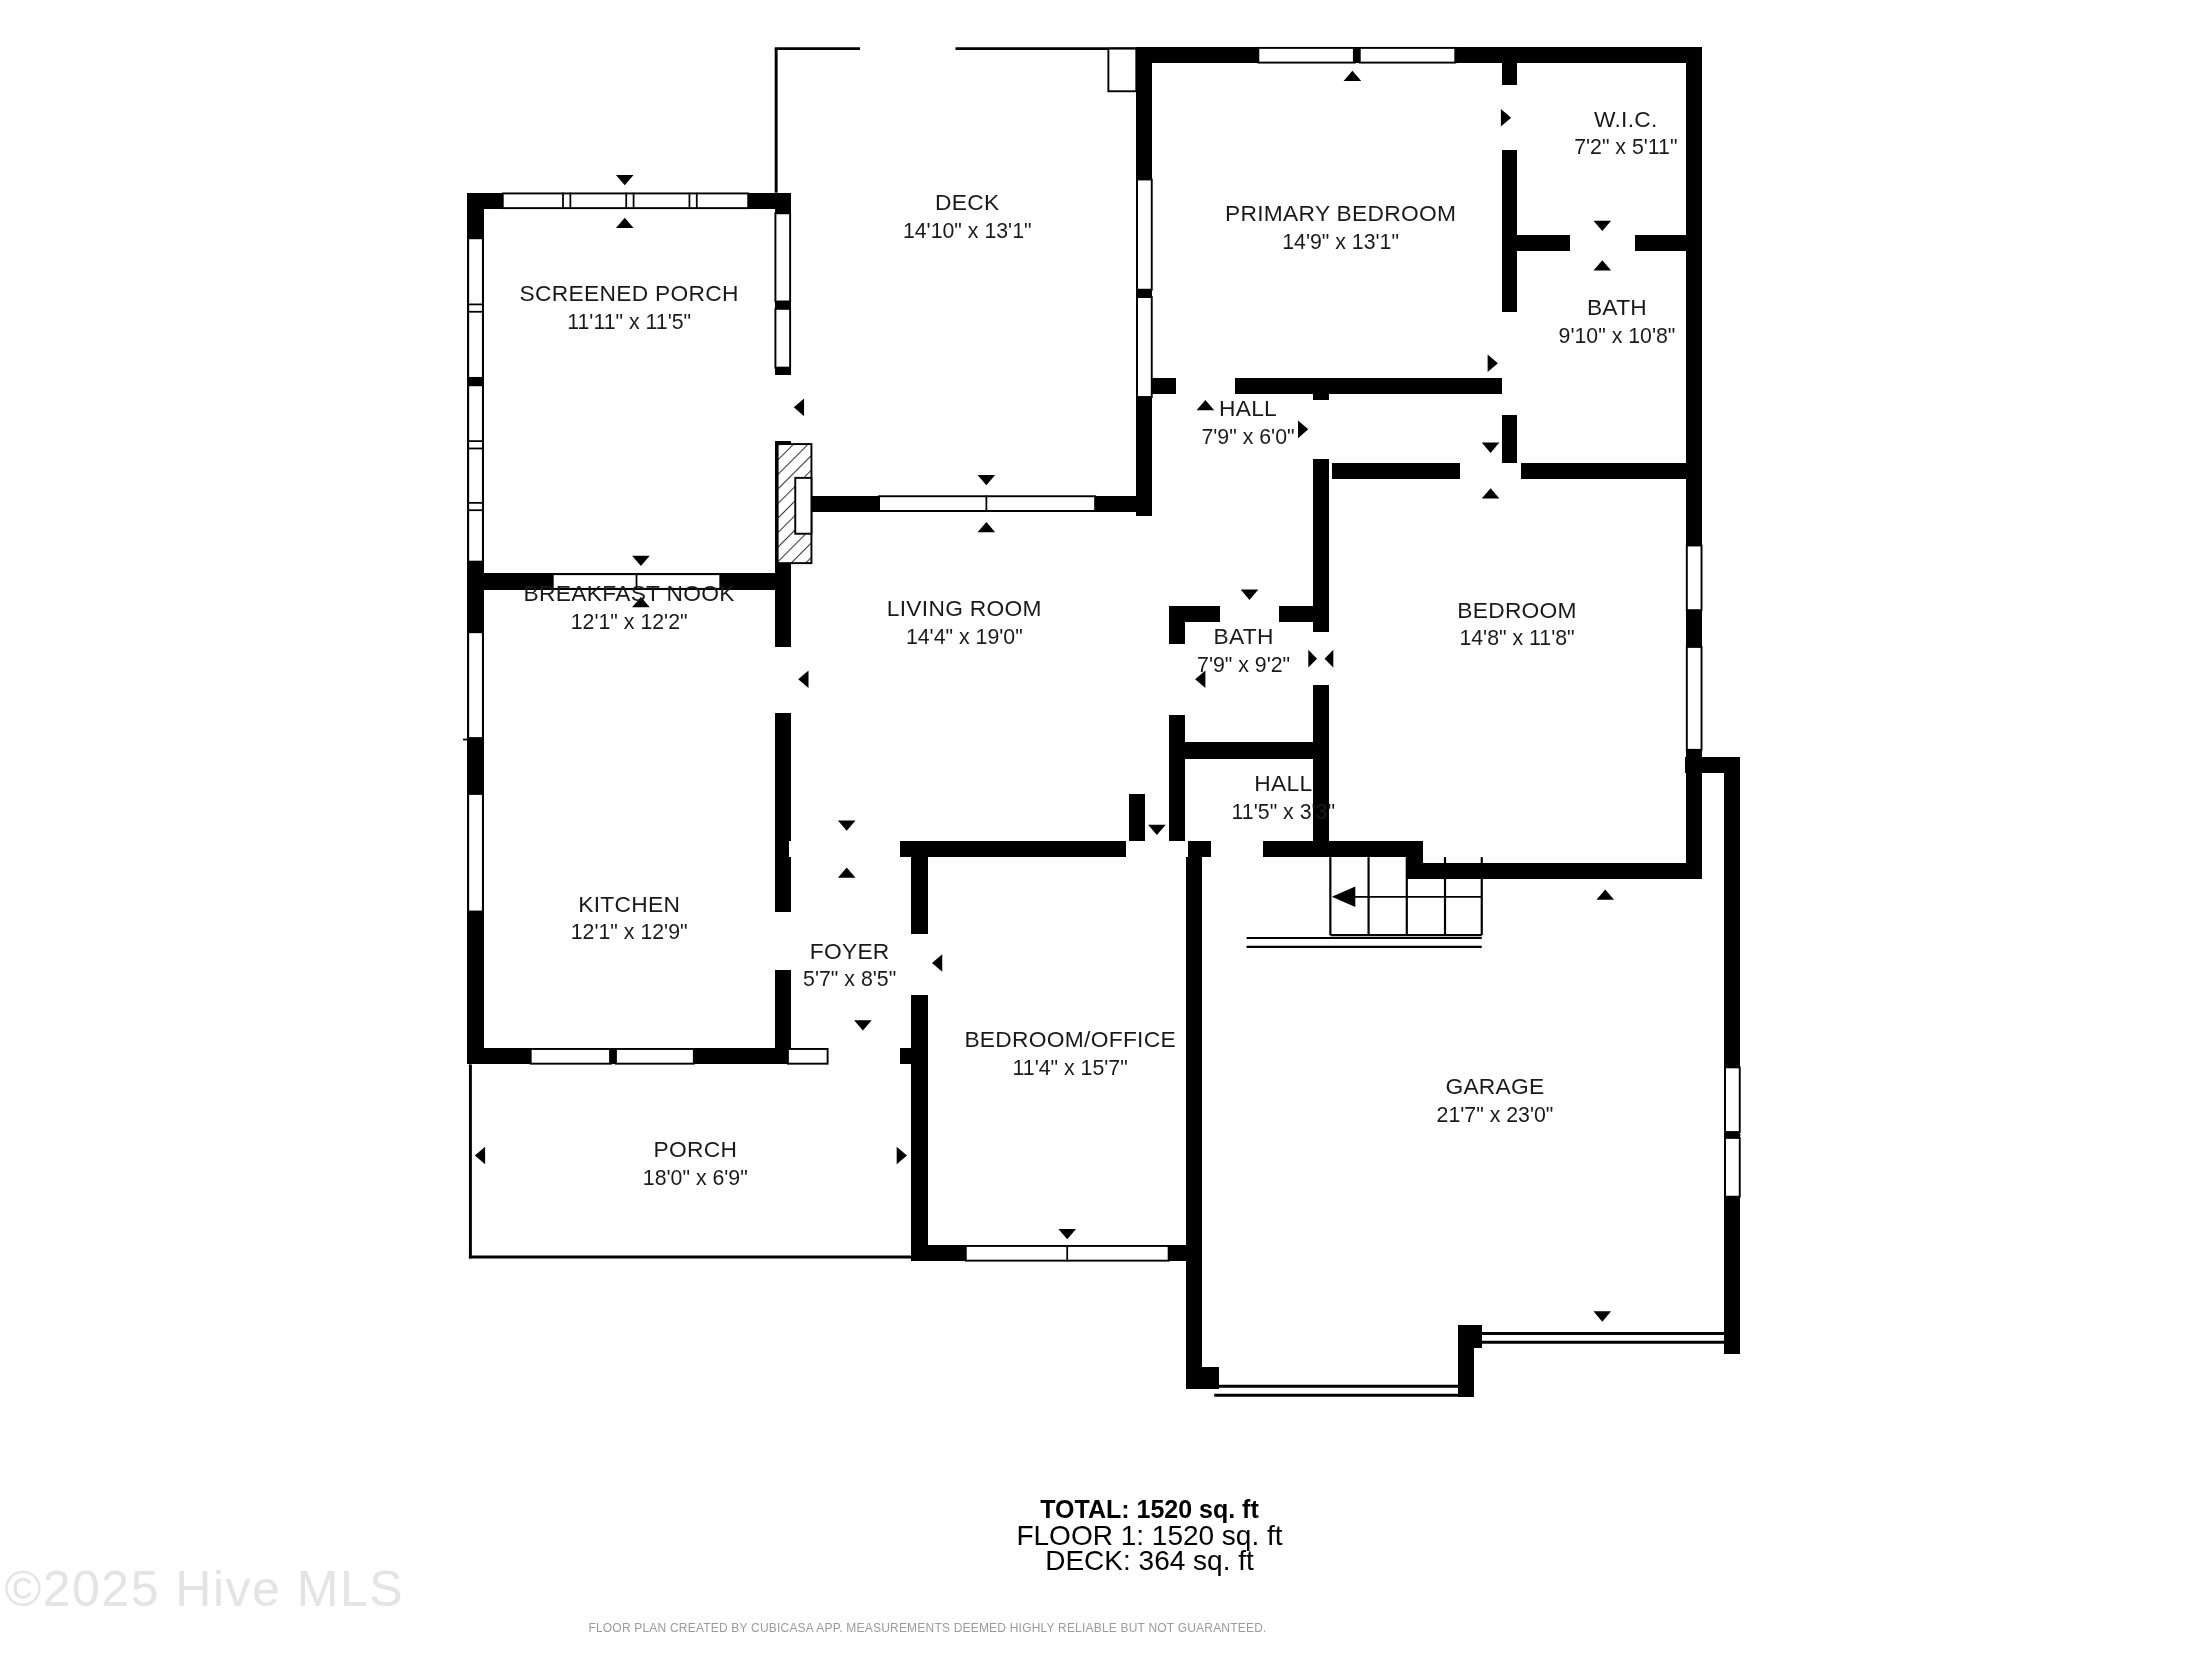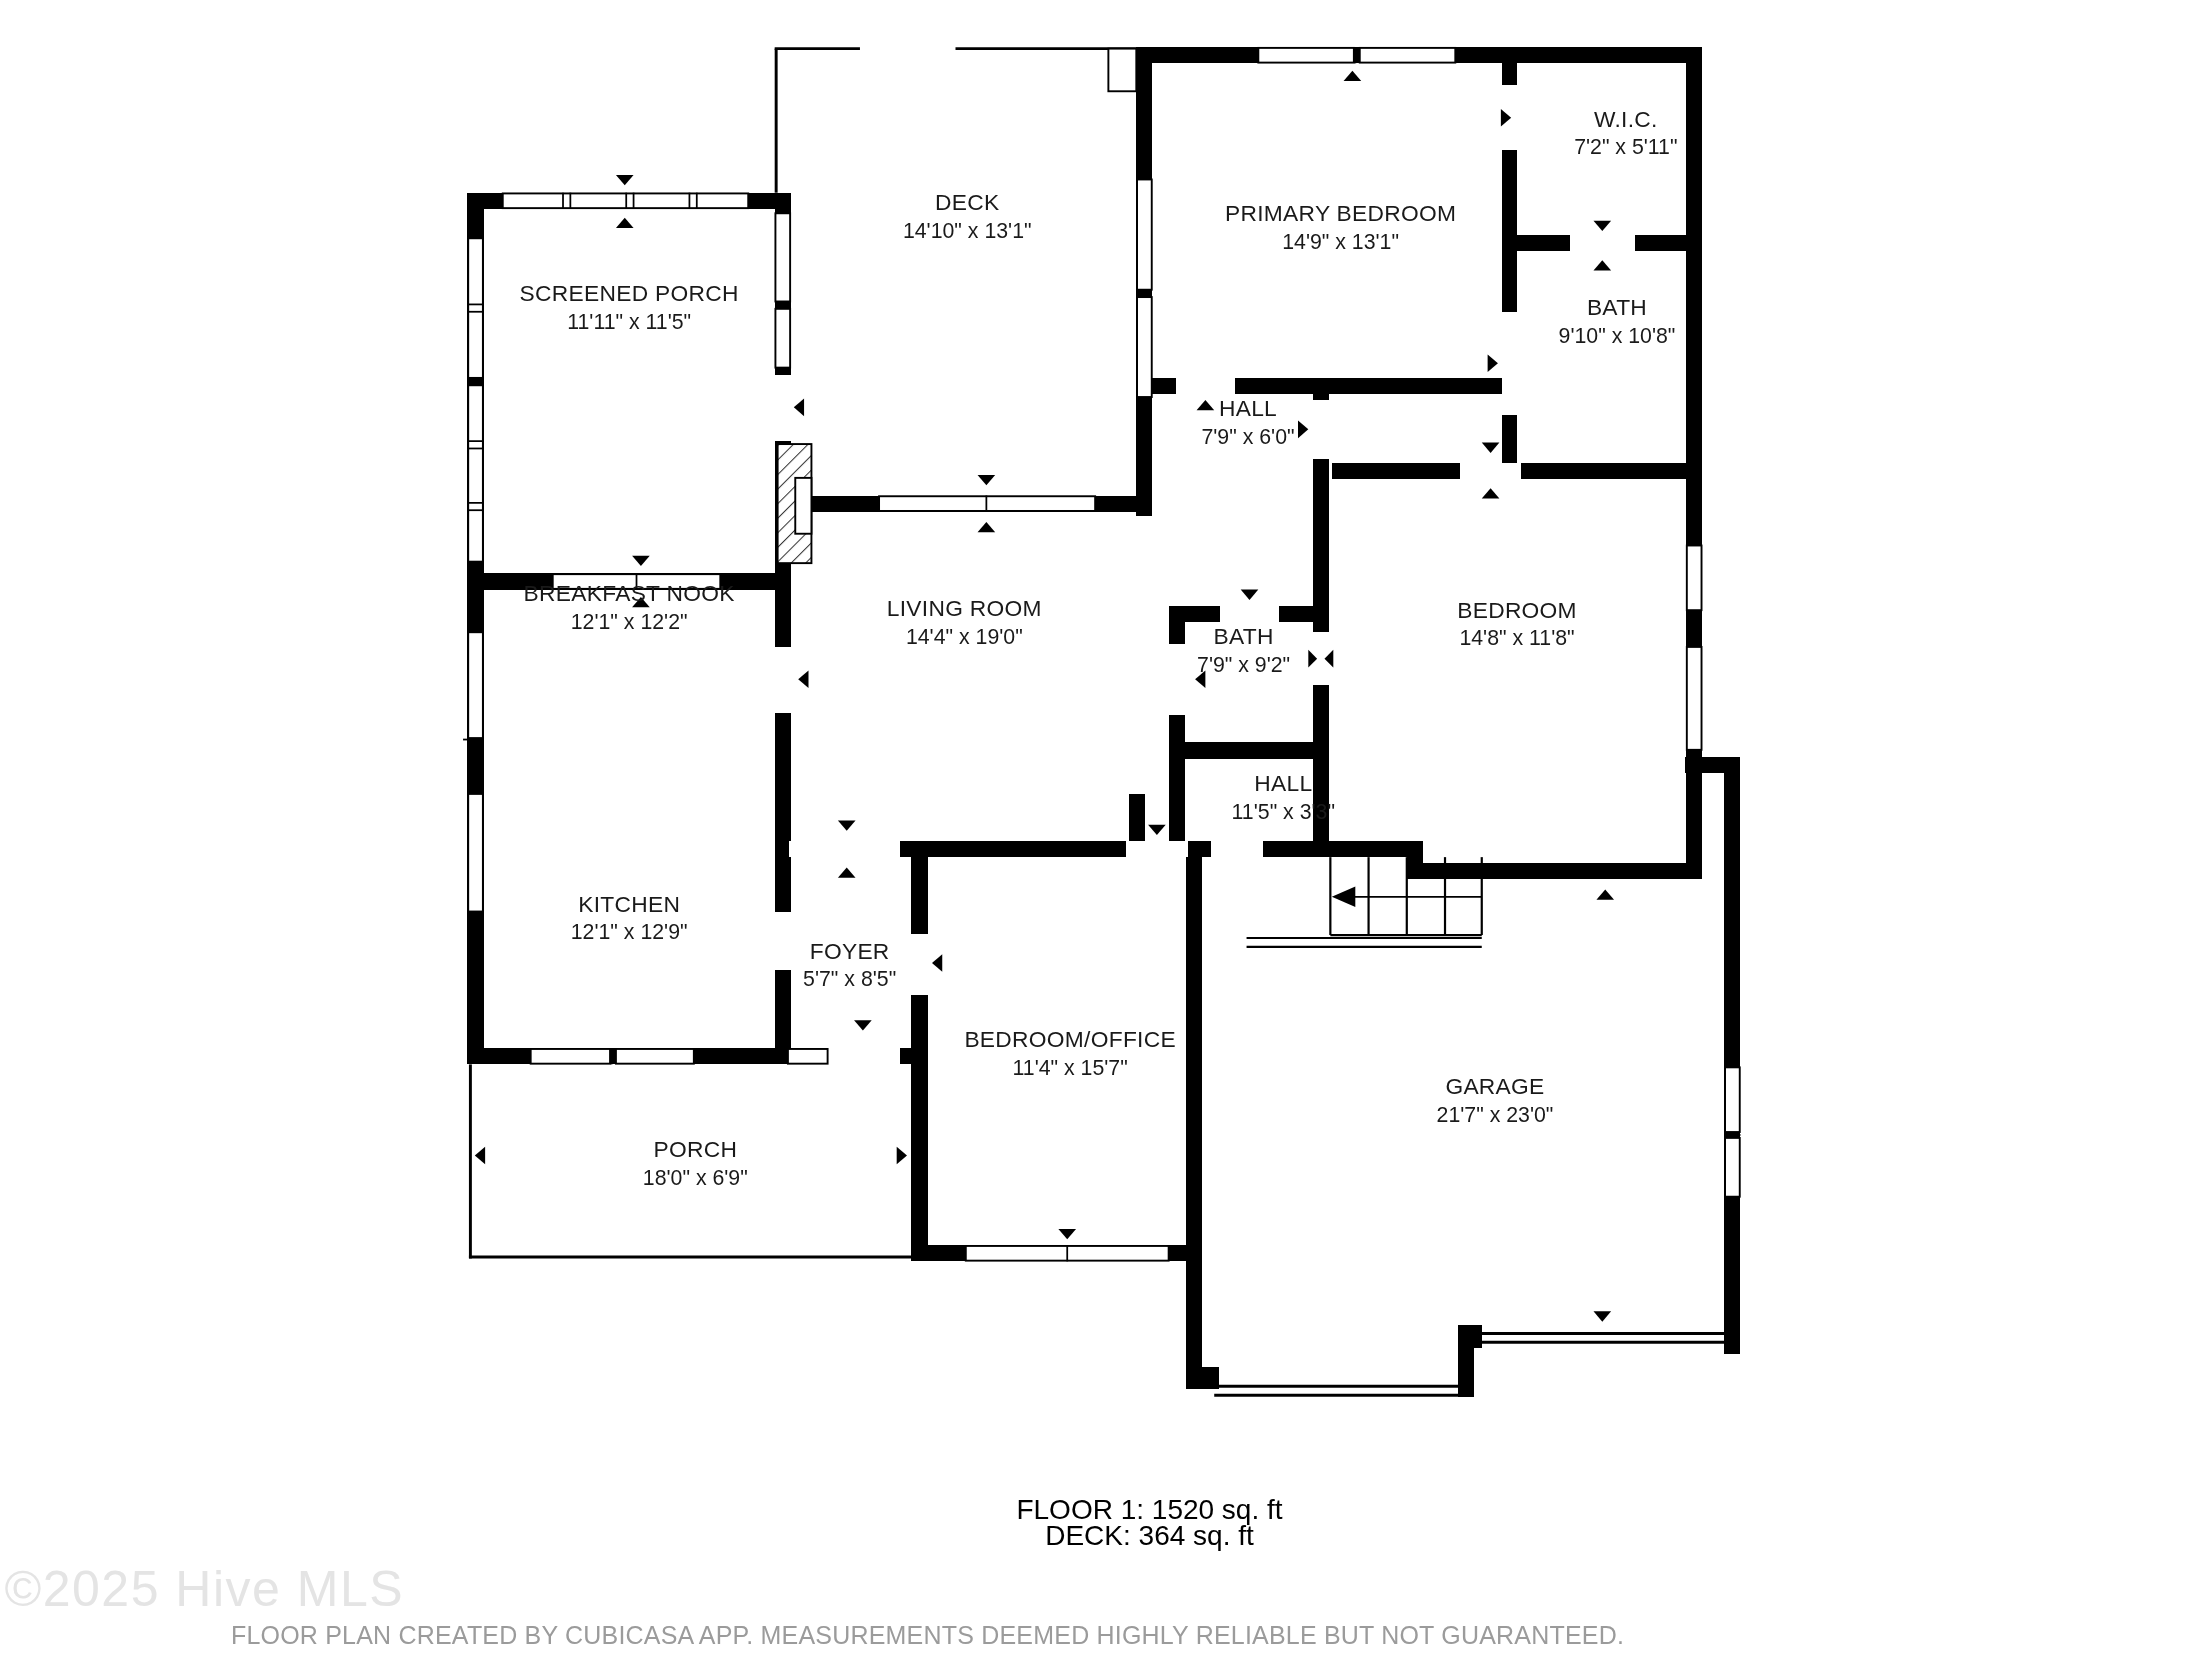--- a/index.html
+++ b/index.html
@@ -8,21 +8,21 @@
   #plan-wrap{position:absolute;left:0;top:0;width:2205px;height:1654px;}
   svg{display:block;}
   .room-name{font-size:15.5px;fill:#1a1a1a;text-anchor:middle;letter-spacing:.2px;}
   .room-dims{font-size:14.5px;fill:#1a1a1a;text-anchor:middle;}
   #summary-block{position:absolute;left:0;top:1497px;width:2205px;
                  text-align:center;color:#000;padding-left:94px;box-sizing:border-box;}
   #summary-block .line{font-size:28px;line-height:25px;margin:0 0 0.7px 0;}
   #summary-block .line.total{font-weight:bold;font-size:25px;}
   #disclaimer{position:absolute;left:0;top:1621px;width:1761px;text-align:center;
               padding-left:94px;box-sizing:border-box;
-              font-size:25px;color:#9b9b9b;letter-spacing:0.2px;}
+              font-size:12px;color:#9b9b9b;letter-spacing:0.2px;}
   #watermark{position:absolute;left:4.4px;top:1560px;font-size:50px;color:#e4e4e4;
              letter-spacing:1.5px;font-weight:normal;}
 </style>
 </head>
 <body>
 
 <div id="plan-wrap">
 <svg viewBox="0 0 1500 1125" width="2205" height="1654" xmlns="http://www.w3.org/2000/svg">
 
   <defs>
@@ -285,20 +285,21 @@
     <text class="room-name" x="1017" y="744">GARAGE</text>
     <text class="room-dims" x="1017" y="763">21'7" x 23'0"</text>
 
     <text class="room-name" x="473" y="787">PORCH</text>
     <text class="room-dims" x="473" y="806">18'0" x 6'9"</text>
   </g>
 </svg>
 </div>
 
 <div id="summary-block">
+  <div class="line total">TOTAL: 1520 sq. ft</div>
   <div class="line">FLOOR 1: 1520 sq. ft</div>
   <div class="line">DECK: 364 sq. ft</div>
 </div>
 
 <div id="disclaimer">FLOOR PLAN CREATED BY CUBICASA APP. MEASUREMENTS DEEMED HIGHLY RELIABLE BUT NOT GUARANTEED.</div>
 
 <div id="watermark">©2025 Hive MLS</div>
 
 
 </body></html>

